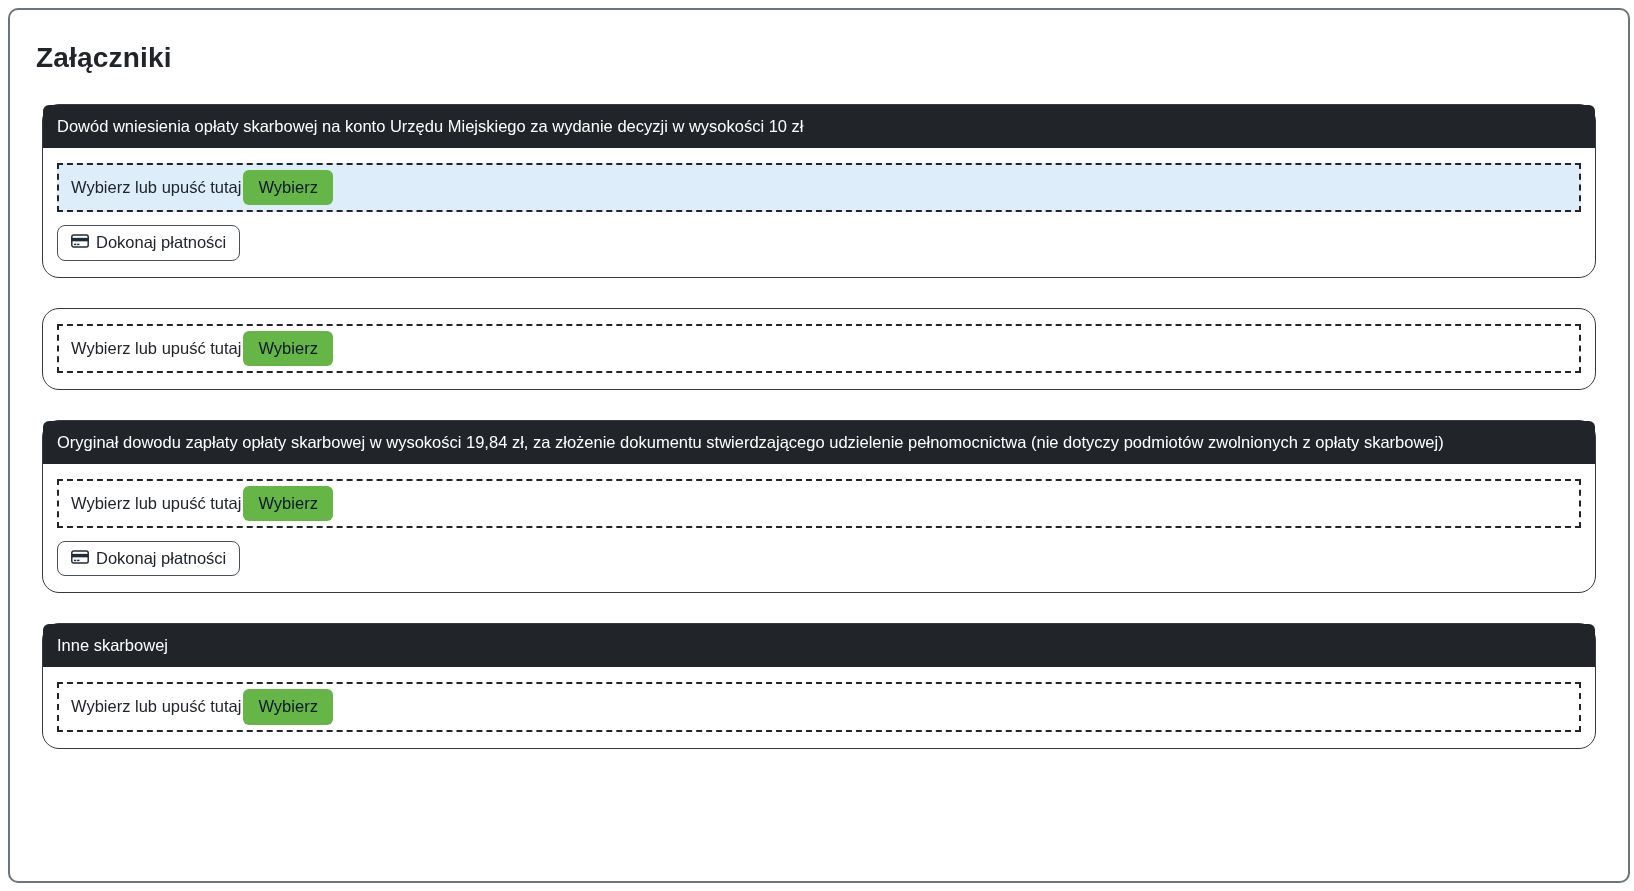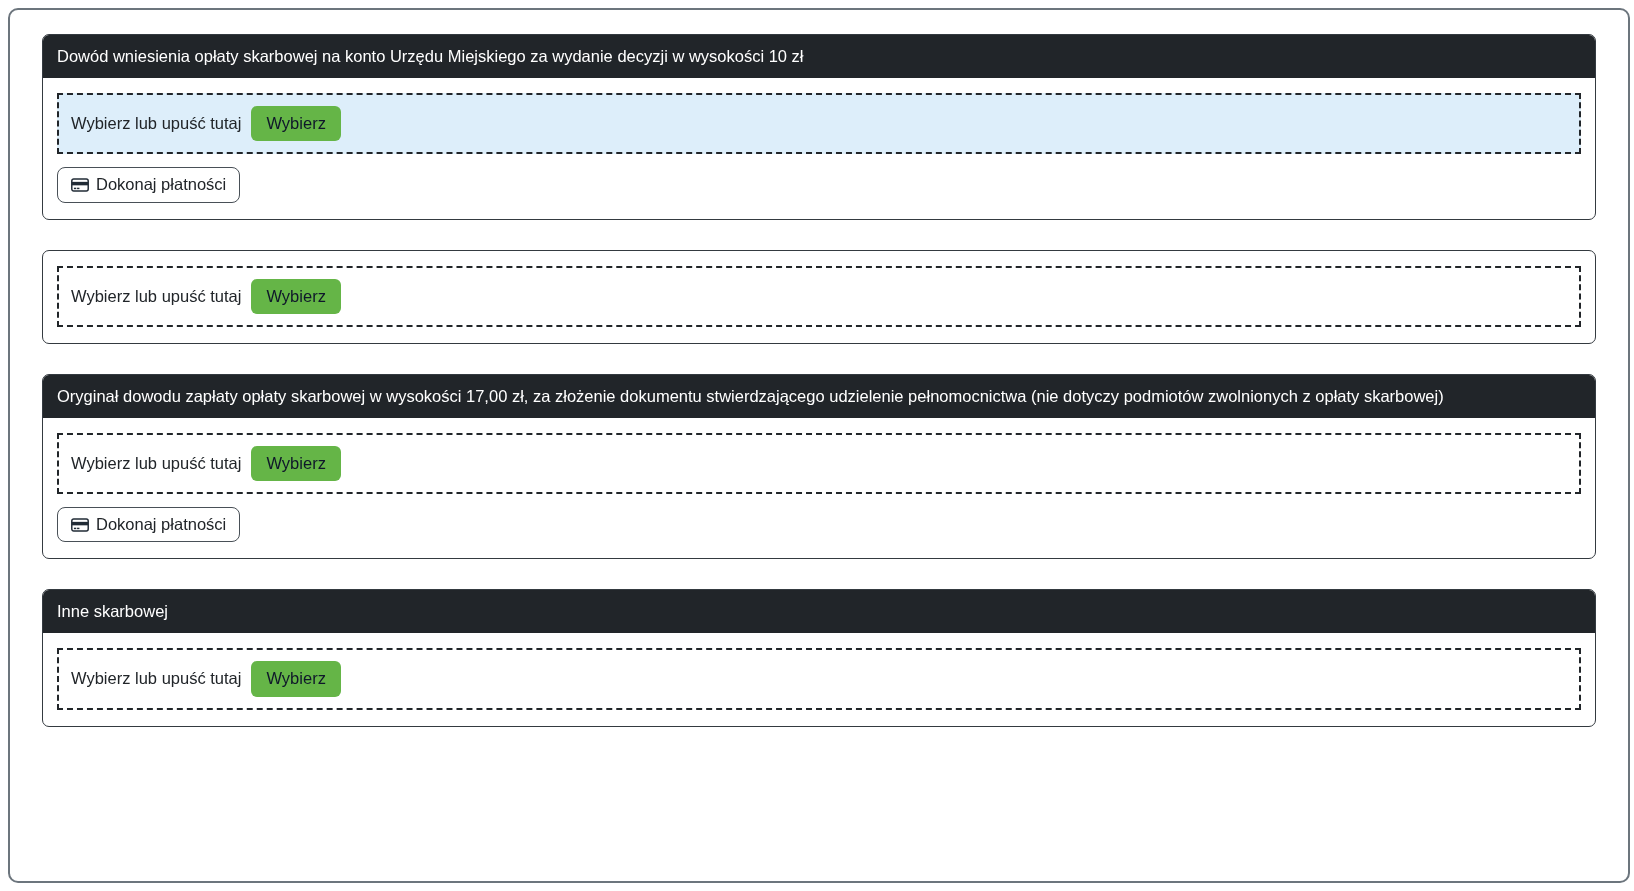--- a/index.html
+++ b/index.html
@@ -30,42 +30,42 @@
   }
   .page-title{
     font-size:28px;
     font-weight:700;
     letter-spacing:.2px;
     color:var(--text-dark);
     margin:8px 0 30px 0;
   }
   .attachment-card{
     border:1px solid var(--card-border);
-    border-radius:7px;
+    border-radius:17px;
     margin:0 6px 30px 6px;
     background:#ffffff;
   }
   .attachment-card:last-child{ margin-bottom:0; }
   .card-header{
     background:var(--header-bg);
     color:var(--header-text);
     font-size:16.5px;
     line-height:1.25;
     padding:11px 14px;
     border-radius:6px 6px 0 0;
   }
   .card-body{
     padding:15px 14px 16px 14px;
   }
   .dropzone{
     border:2px dashed #212529;
-    padding:11px 12px;
+    padding:5px 12px;
     display:flex;
     align-items:center;
-    gap:10px;
+    gap:2px;
     background:#ffffff;
     cursor:pointer;
   }
   .dropzone.highlight{
     background:var(--dropzone-highlight-bg);
   }
   .dropzone-prompt{
     font-size:16.5px;
     color:var(--text-dark);
     white-space:nowrap;
@@ -77,21 +77,21 @@
     border-radius:6px;
     font-family:inherit;
     font-size:16.5px;
     padding:7px 15px;
     cursor:pointer;
     line-height:1.3;
   }
   .payment-btn{
     margin-top:13px;
     display:inline-flex;
-    align-items:center;
+    align-items:flex-start;
     gap:7px;
     background:#ffffff;
     border:1px solid #495057;
     border-radius:8px;
     padding:6px 13px;
     font-family:inherit;
     font-size:16.5px;
     color:var(--text-dark);
     cursor:pointer;
     line-height:1.3;
@@ -99,20 +99,21 @@
   .cc-icon{
     width:18px; height:18px;
     display:block;
     color:#212b36;
   }
 </style>
 </head>
 <body>
 
 <div class="page-frame">
+  <h1 class="page-title">Załączniki</h1>
   <div id="sections">
   <section class="attachment-card">
     <header class="card-header">Dowód wniesienia opłaty skarbowej na konto Urzędu Miejskiego za wydanie decyzji w wysokości 10 zł</header>
     <div class="card-body">
       <div class="dropzone highlight">
         <span class="dropzone-prompt">Wybierz lub upuść tutaj</span>
         <button class="choose-btn" type="button">Wybierz</button>
       </div>
       <button class="payment-btn" type="button">
         <span>
@@ -132,21 +133,21 @@
     <div class="card-body">
       <div class="dropzone">
         <span class="dropzone-prompt">Wybierz lub upuść tutaj</span>
         <button class="choose-btn" type="button">Wybierz</button>
       </div>
 
     </div>
   </section>
 
   <section class="attachment-card">
-    <header class="card-header">Oryginał dowodu zapłaty opłaty skarbowej w wysokości 17,00 zł, za złożenie dokumentu stwierdzającego udzielenie pełnomocnictwa (nie dotyczy podmiotów zwolnionych z opłaty skarbowej)</header>
+    <header class="card-header">Oryginał dowodu zapłaty opłaty skarbowej w wysokości 19,84 zł, za złożenie dokumentu stwierdzającego udzielenie pełnomocnictwa (nie dotyczy podmiotów zwolnionych z opłaty skarbowej)</header>
     <div class="card-body">
       <div class="dropzone">
         <span class="dropzone-prompt">Wybierz lub upuść tutaj</span>
         <button class="choose-btn" type="button">Wybierz</button>
       </div>
       <button class="payment-btn" type="button">
         <span>
           <svg class="cc-icon" viewBox="0 0 16 16" aria-hidden="true">
             <rect x="0.7" y="2.7" width="14.6" height="10.6" rx="1.7" fill="none" stroke="currentColor" stroke-width="1.3"></rect>
             <rect x="0.7" y="5.2" width="14.6" height="3.1" fill="currentColor"></rect>

